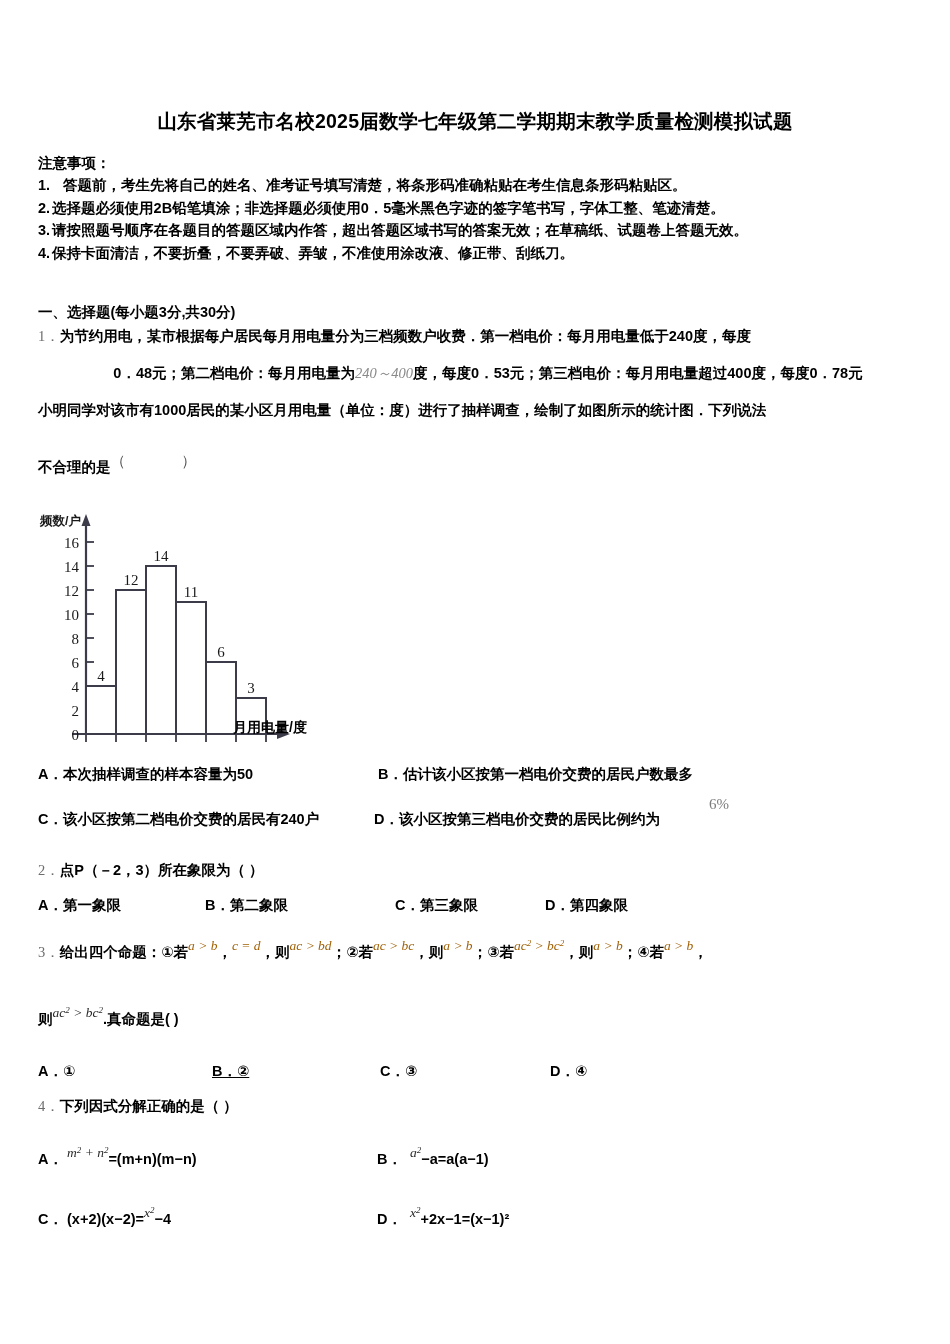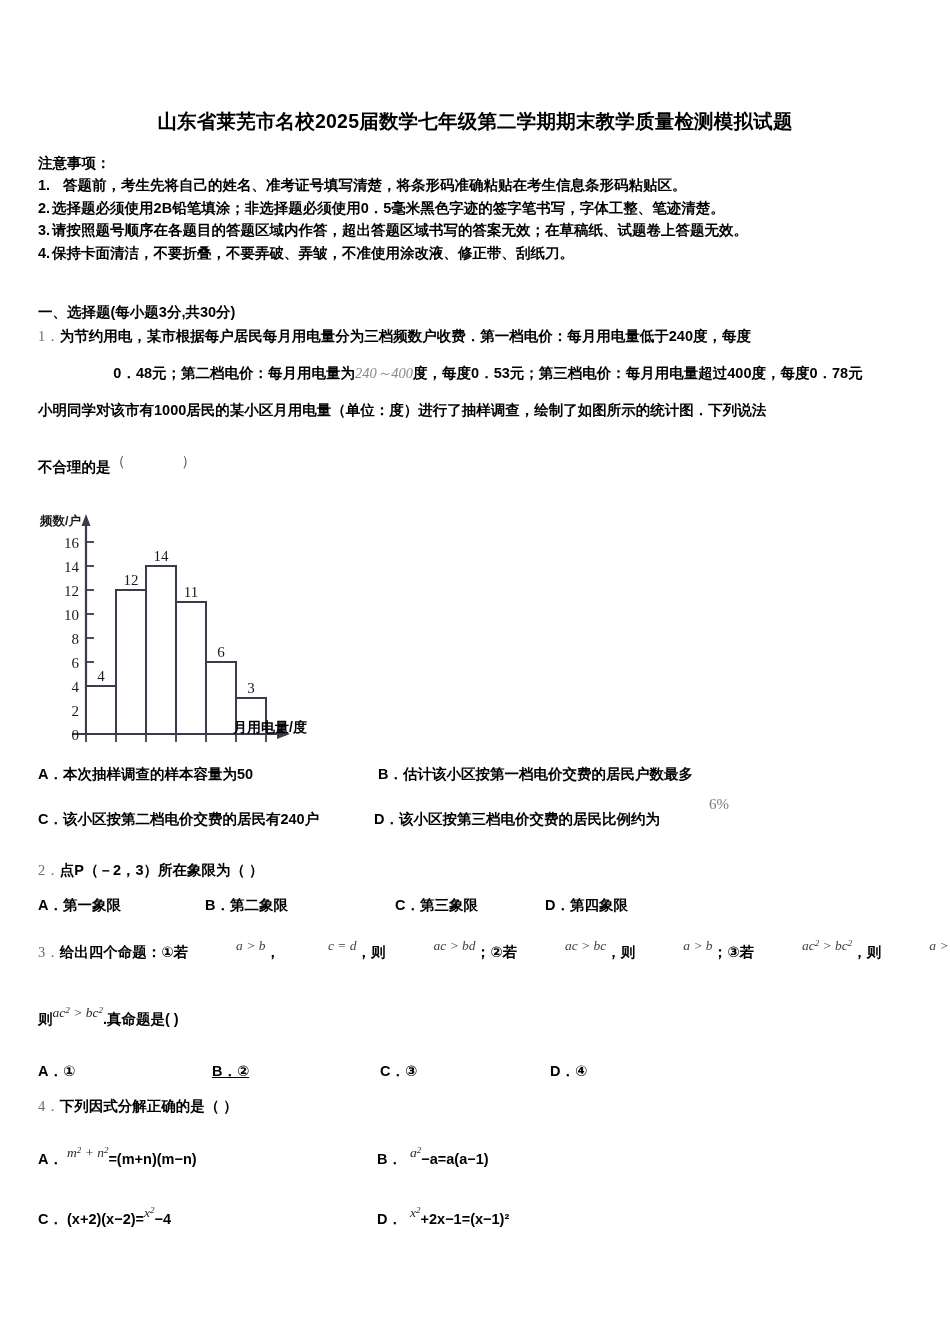--- a/index.html
+++ b/index.html
@@ -145,23 +145,22 @@
     font-family: "Liberation Serif", "DejaVu Serif", serif;
     color: #6d6d6d;
     font-weight: normal;
     font-size: 14.5px;
   }
   .sup-math {
     font-family: "Liberation Serif", "DejaVu Serif", serif;
     font-style: italic;
     font-weight: normal;
     font-size: 13.5px;
-    color: #404040;
+    color: #a16207;
     vertical-align: 7px;
-    margin-left: 48px;
   }
   .sup-math-dark {
     font-family: "Liberation Serif", "DejaVu Serif", serif;
     font-style: italic;
     font-weight: normal;
     font-size: 13.5px;
     color: #2a2a2a;
     vertical-align: 7px;
   }
   .exp { font-size: 9px; vertical-align: 4px; }

